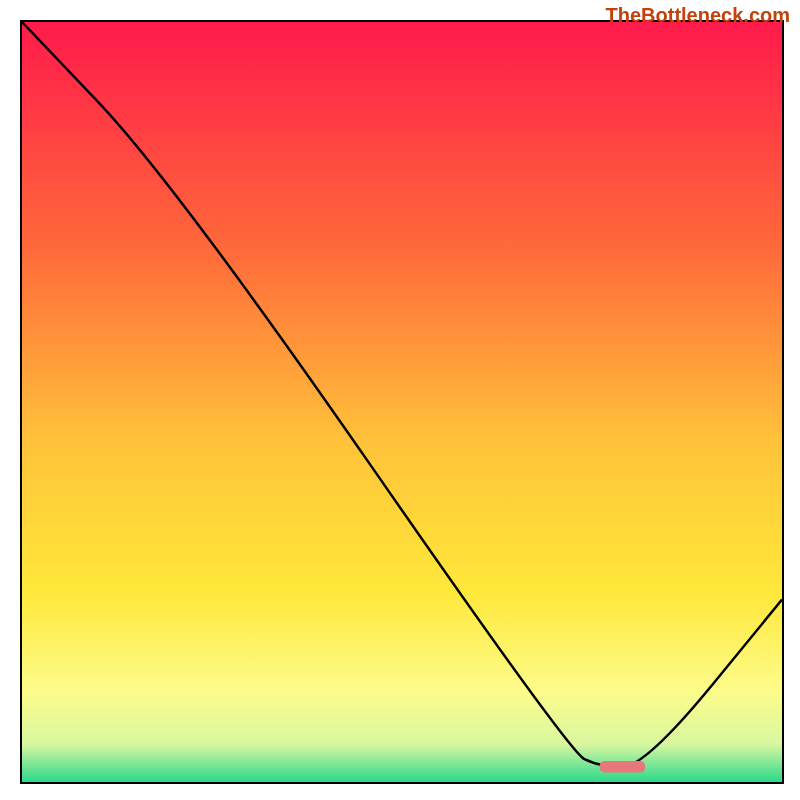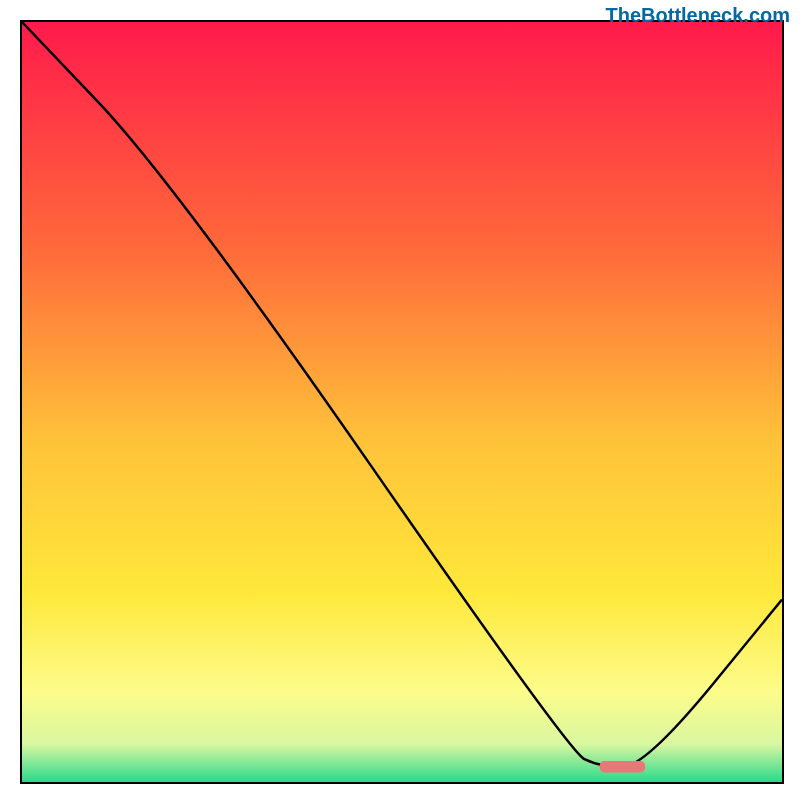--- a/index.html
+++ b/index.html
@@ -10,21 +10,21 @@
     background: #ffffff;
     font-family: Arial, sans-serif;
     position: relative;
   }
   .watermark {
     position: absolute;
     top: 4px;
     right: 10px;
     font-size: 20px;
     font-weight: bold;
-    color: #0369a1;
+    color: #c2410c;
     z-index: 10;
   }
   .plot-area {
     position: absolute;
     left: 20px;
     top: 20px;
     width: 760px;
     height: 760px;
     border: 2px solid #000;
   }

